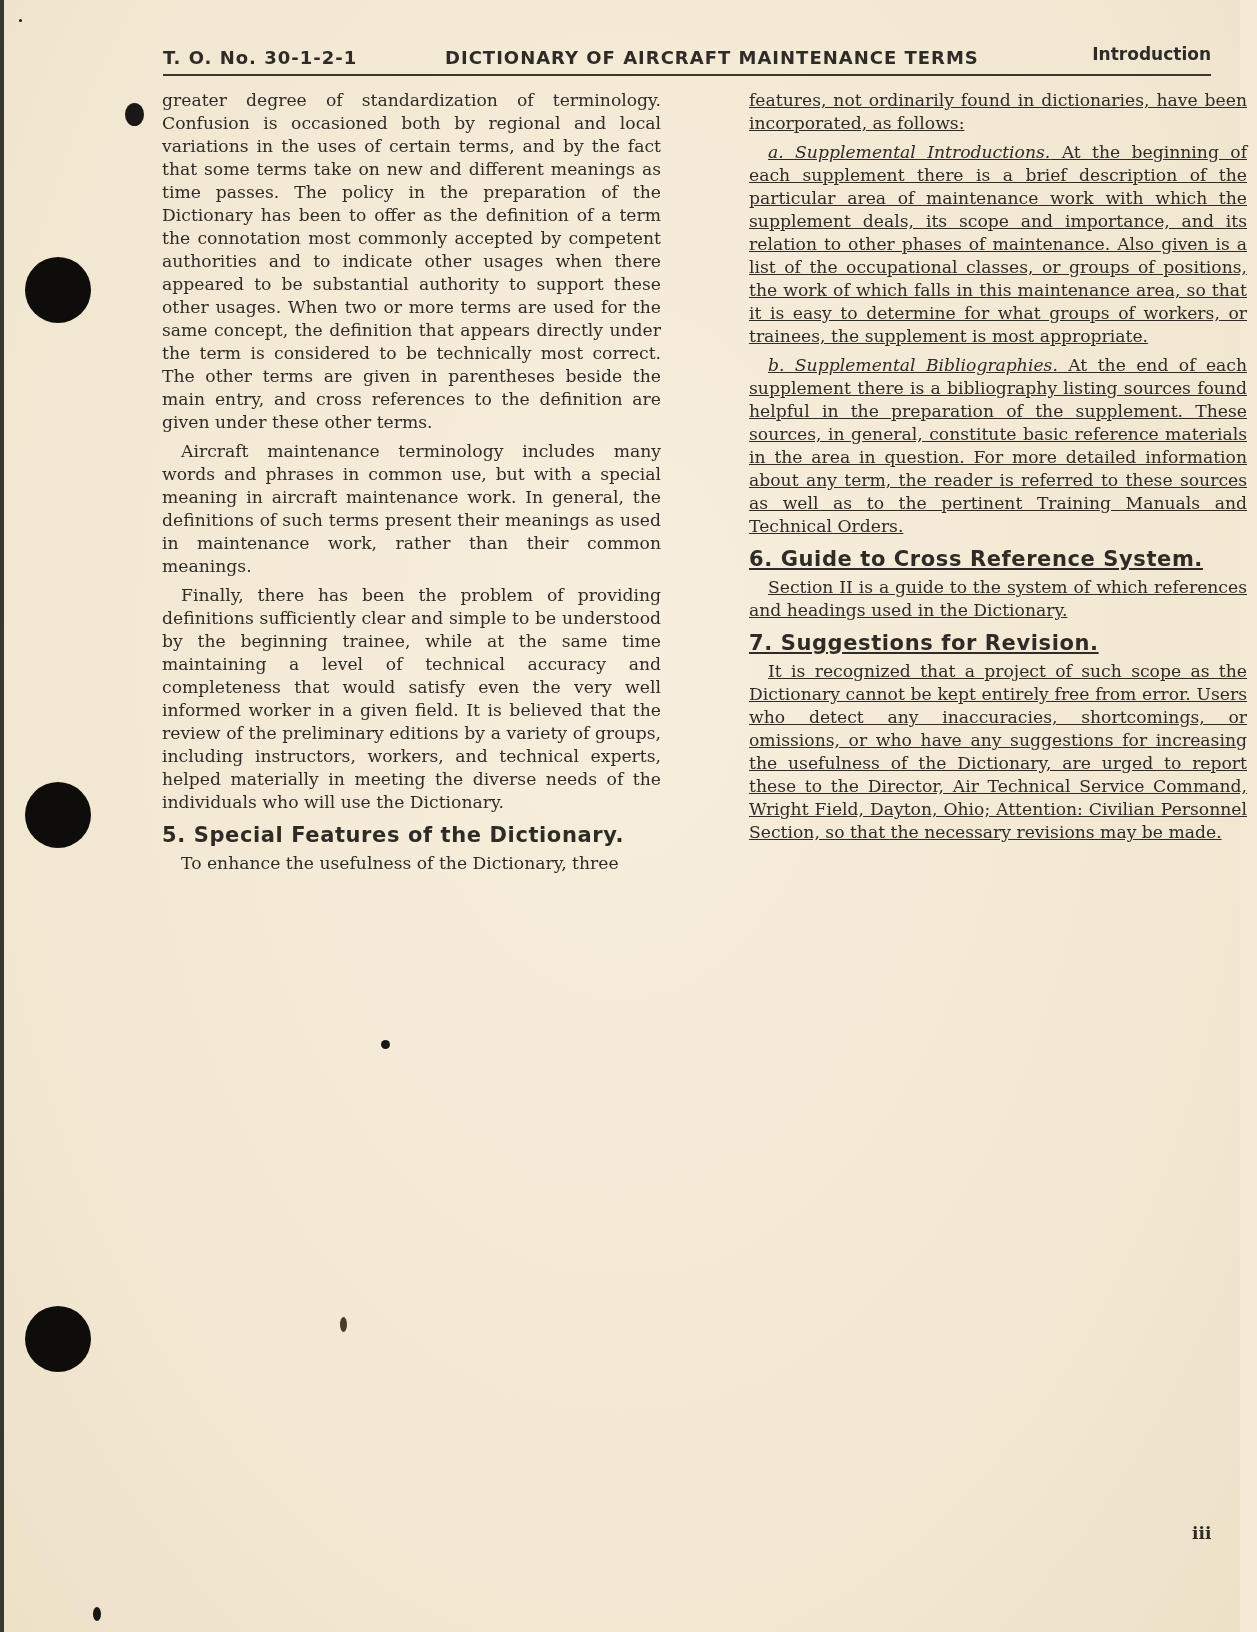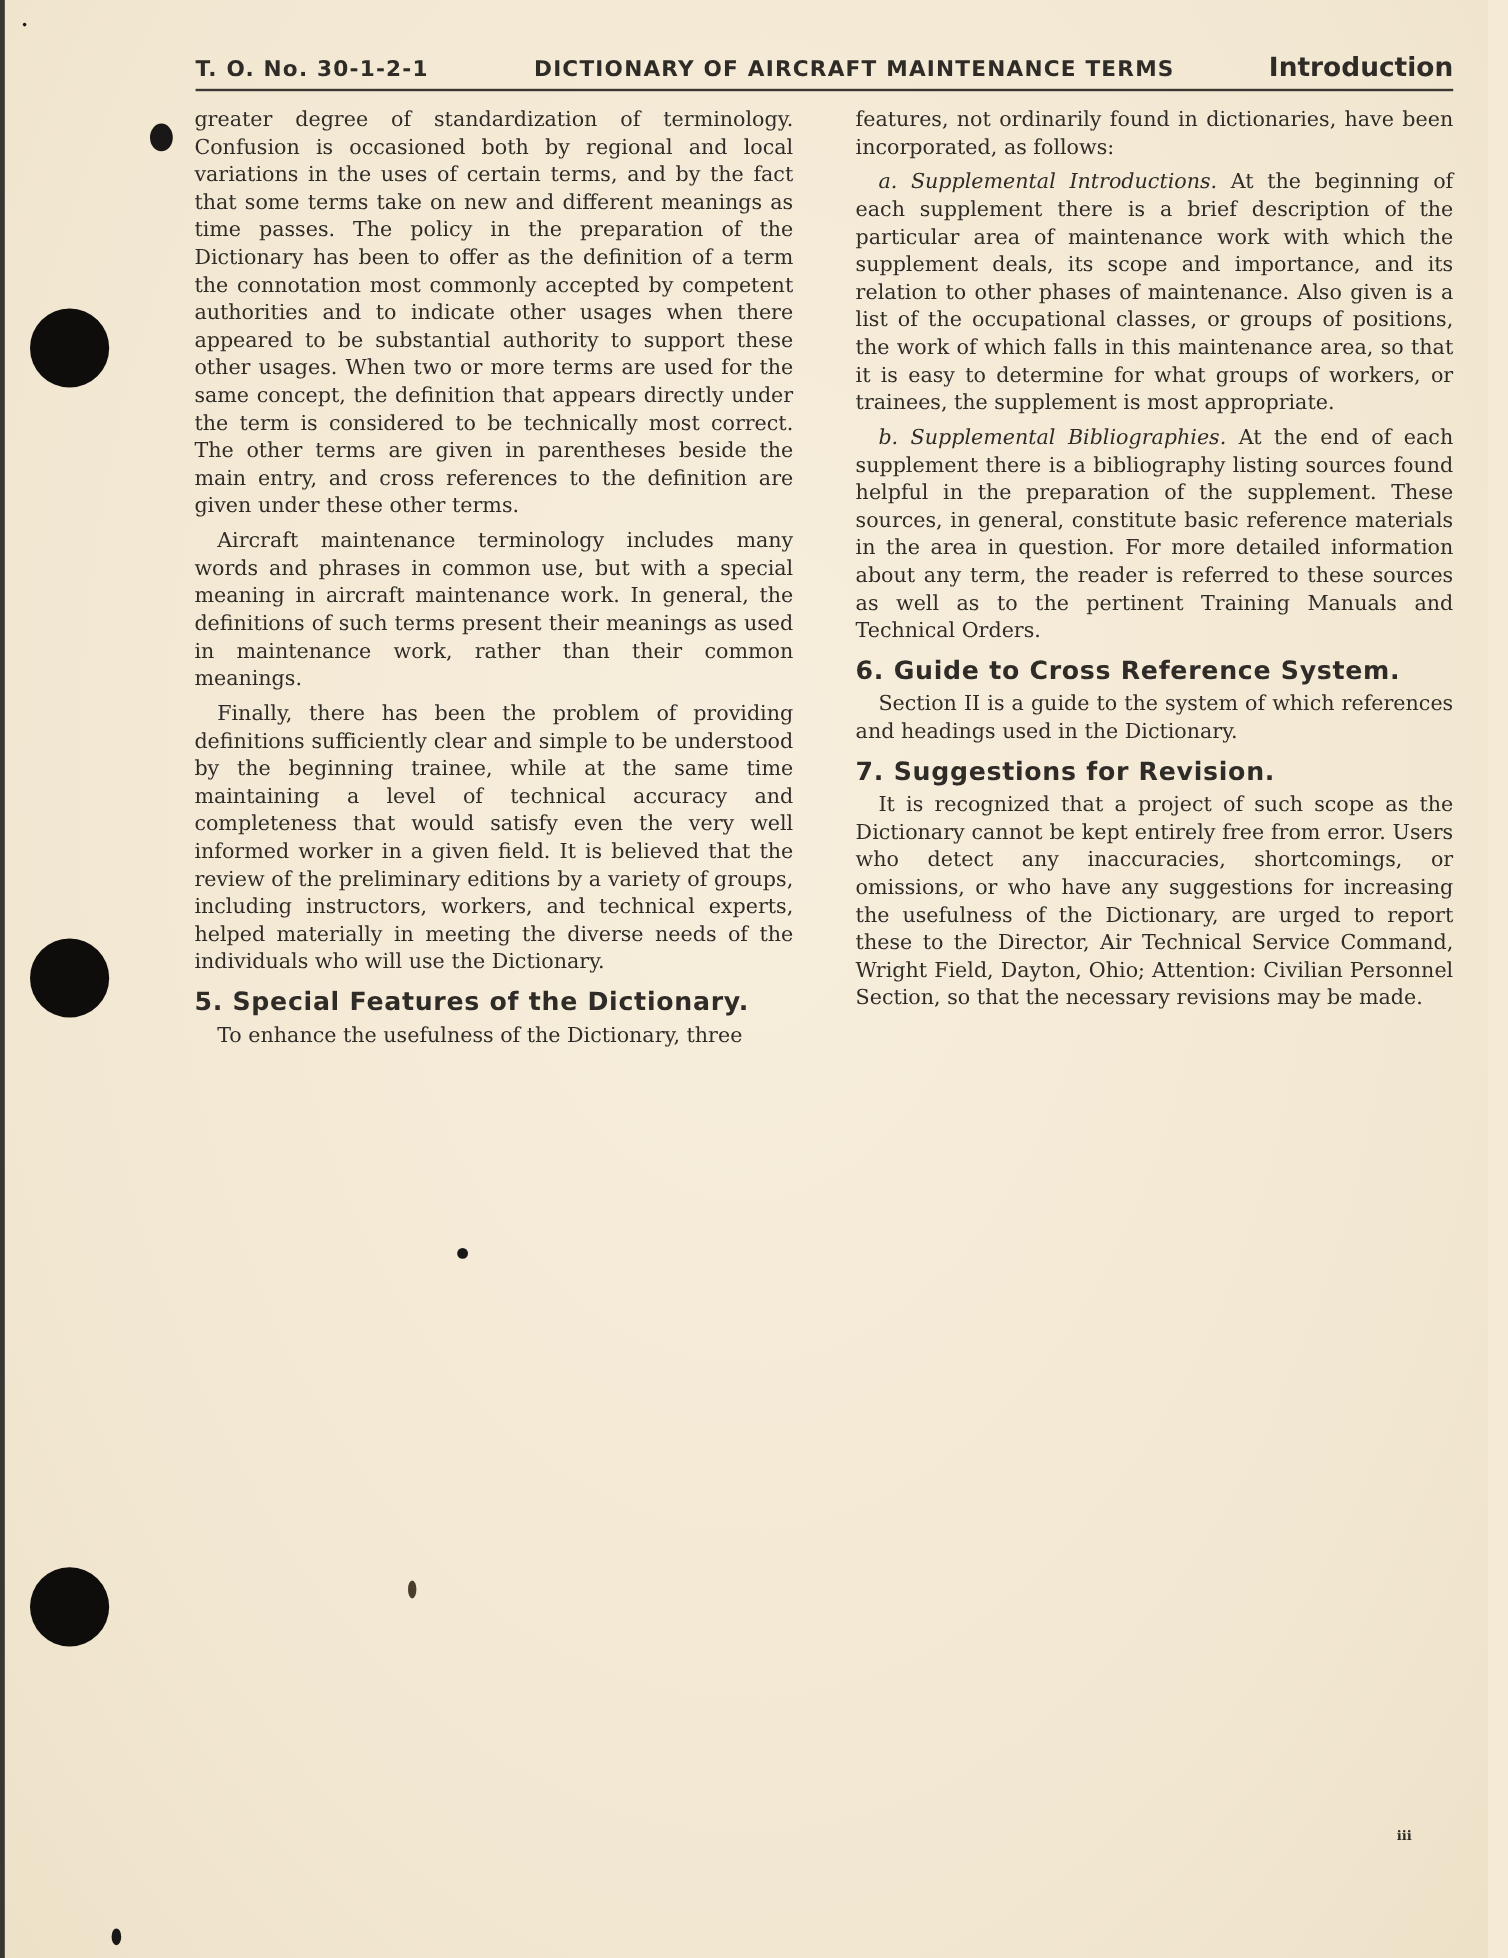--- a/index.html
+++ b/index.html
@@ -19,41 +19,41 @@
     position: absolute; left: 0; top: 0; width: 4px; height: 1632px; background: #3a3732;
   }
   .header {
     position: absolute; left: 163px; top: 44px; width: 1048px; height: 30px;
     border-bottom: 2.5px solid #3a3732;
     font-family: "DejaVu Sans", sans-serif; font-weight: bold;
     color: #2f2c28;
   }
   .header .to { position: absolute; left: 0; top: 3px; font-size: 18px; letter-spacing: 1px; }
   .header .title { position: absolute; left: 282px; top: 3px; font-size: 18px; letter-spacing: 1px; }
-  .header .section { position: absolute; right: 0; top: 0; font-size: 22px; }
+  .header .section { position: absolute; right: 0; top: 0; font-size: 17px; }
   .col {
     position: absolute; top: 89px; width: 500px;
     font-size: 17.2px; line-height: 23px; text-align: justify;
   }
   .col.left { left: 162px; width: 499px; }
-  .col.right { left: 713px; width: 498px; }
+  .col.right { left: 749px; width: 498px; text-decoration: underline; }
   .col p { margin: 0 0 6px 0; text-indent: 19px; }
   .col p.noindent { text-indent: 0; }
   .col h3 {
     margin: 10px 0 6px 0;
     font-family: "DejaVu Sans", sans-serif; font-weight: bold;
     font-size: 21px; letter-spacing: 0.6px; line-height: 22px;
   }
   .col em { font-style: italic; }
   .hole {
     position: absolute; left: 25px; width: 66px; height: 66px; border-radius: 50%; background: #0e0d0c;
   }
   .speck { position: absolute; background: #1a1816; border-radius: 50%; }
   .pagenum {
-    position: absolute; left: 1164px; top: 1523px; font-size: 11px; font-weight: bold;
+    position: absolute; left: 1192px; top: 1523px; font-size: 17px; font-weight: bold;
     font-family: "DejaVu Serif", serif;
   }
 </style>
 </head>
 <body>
 
 <div class="page">
   <div class="left-edge"></div>
 
   <div class="header">

